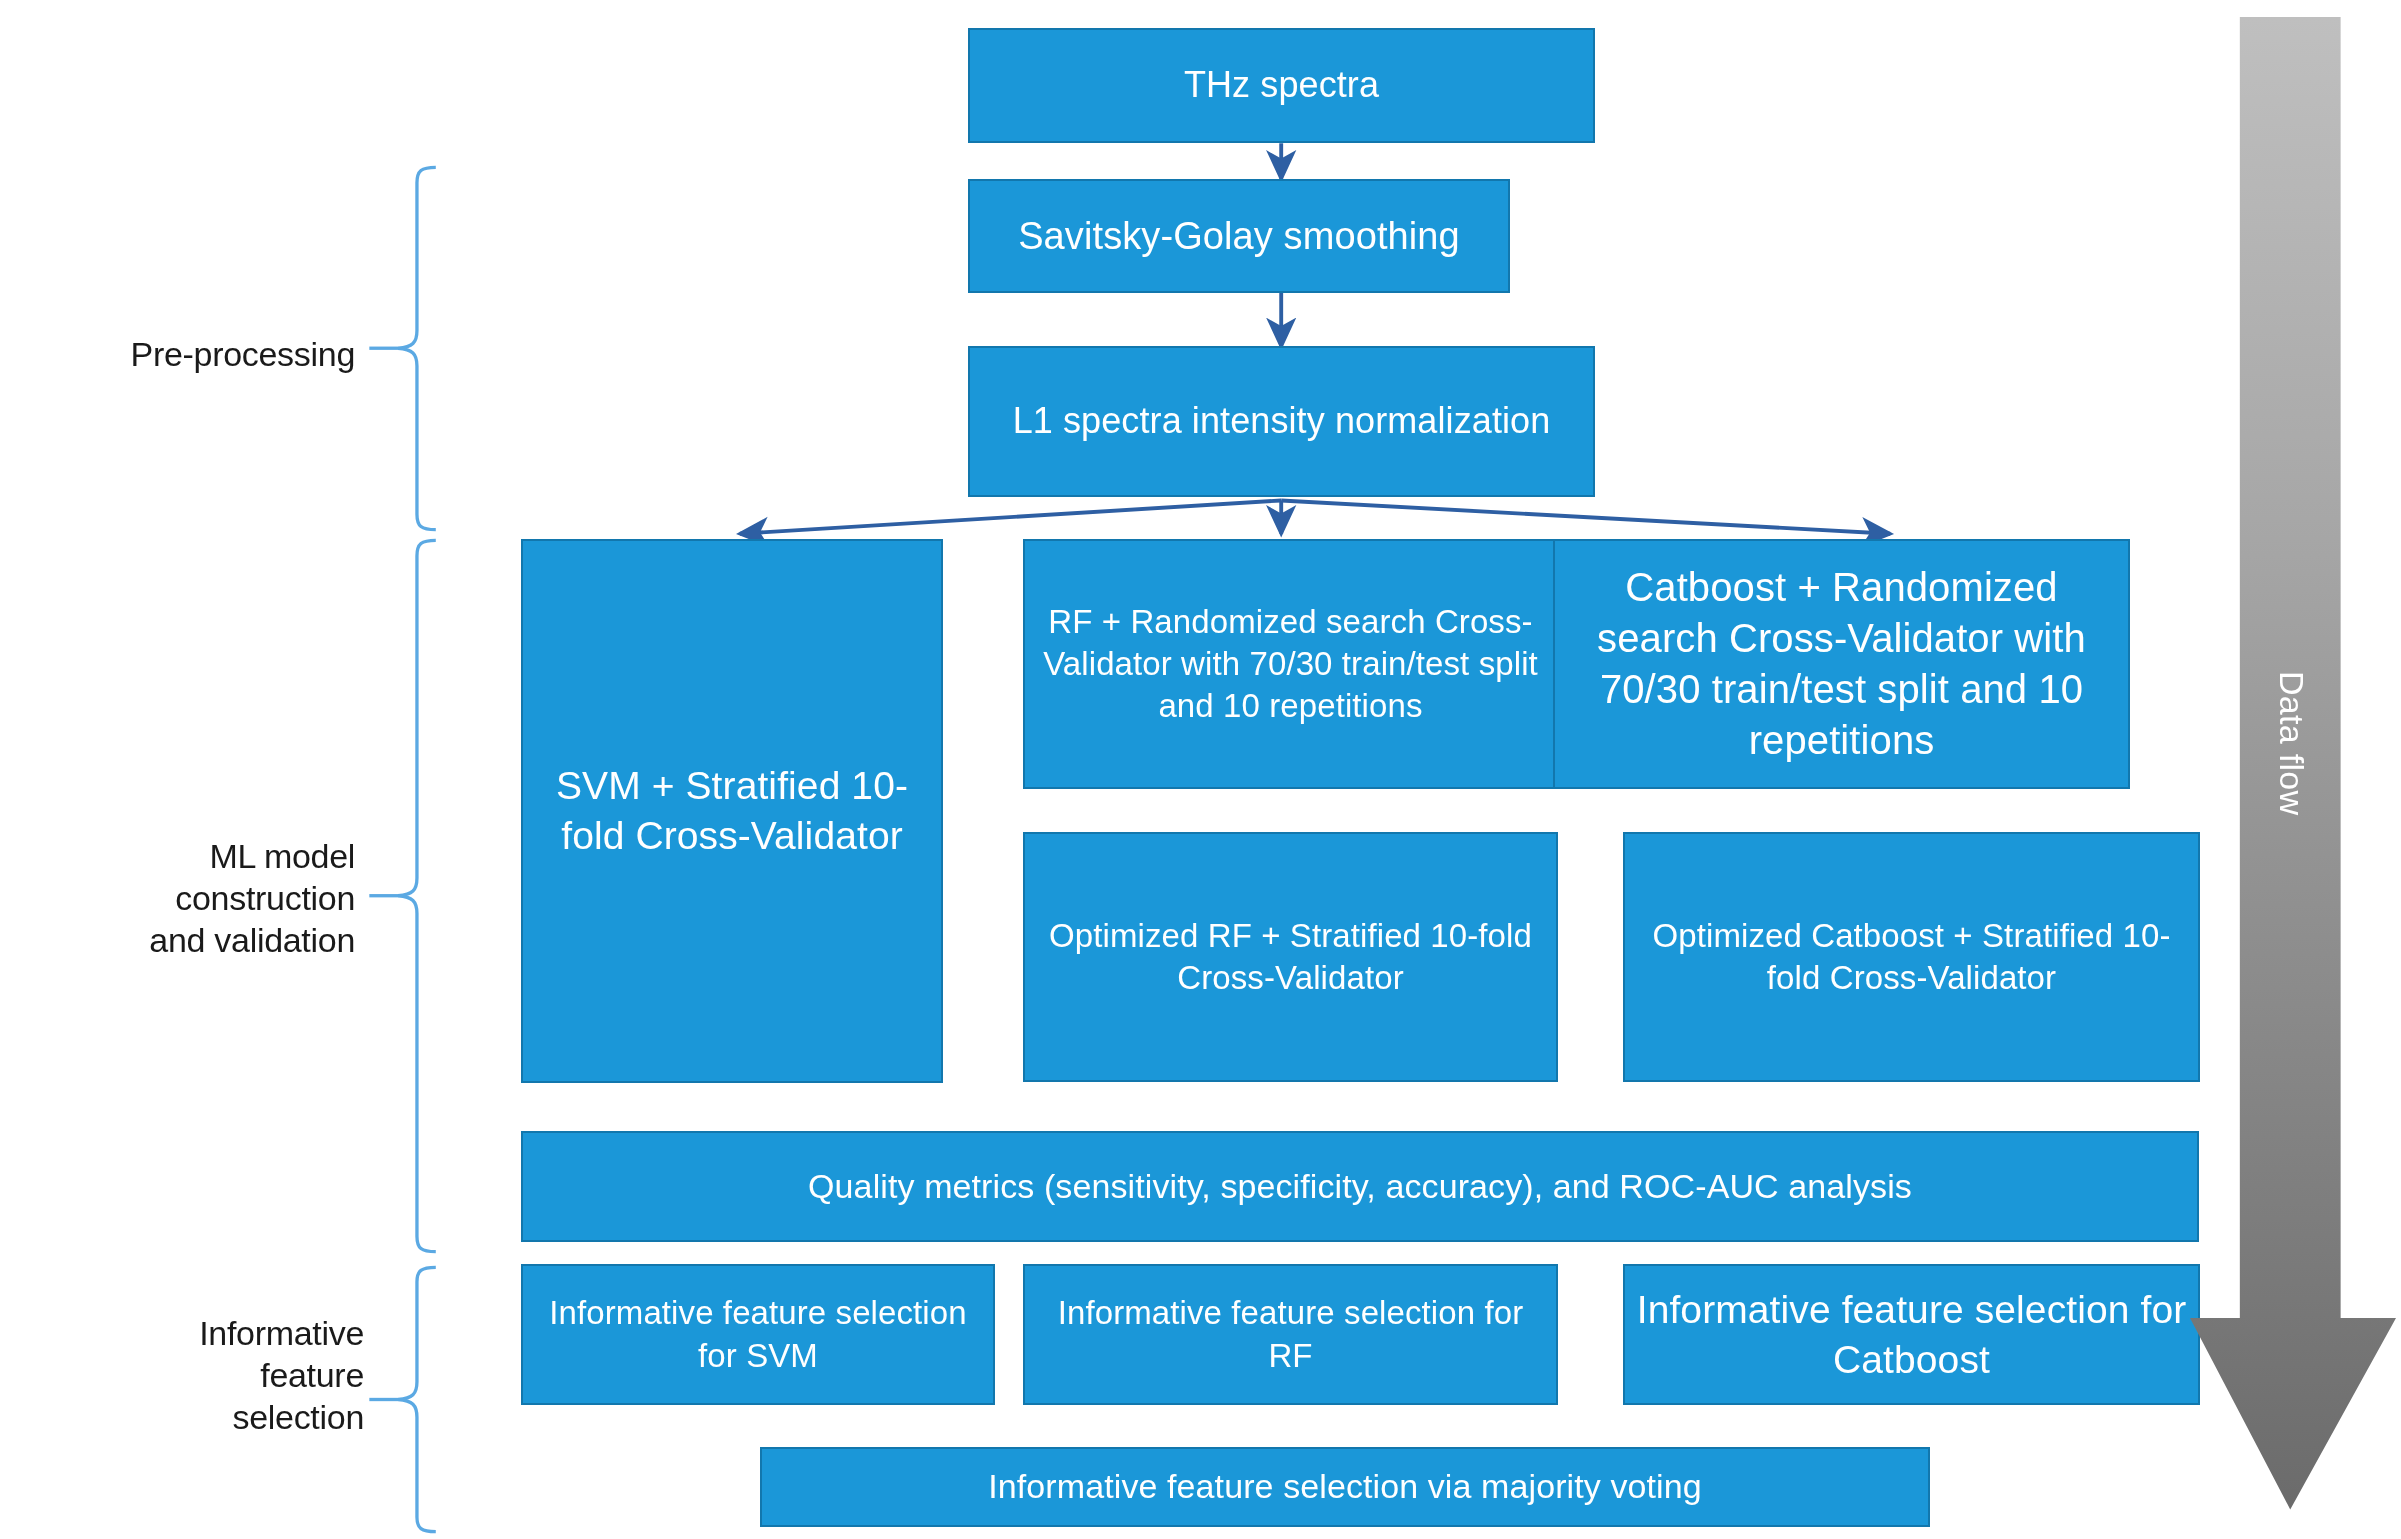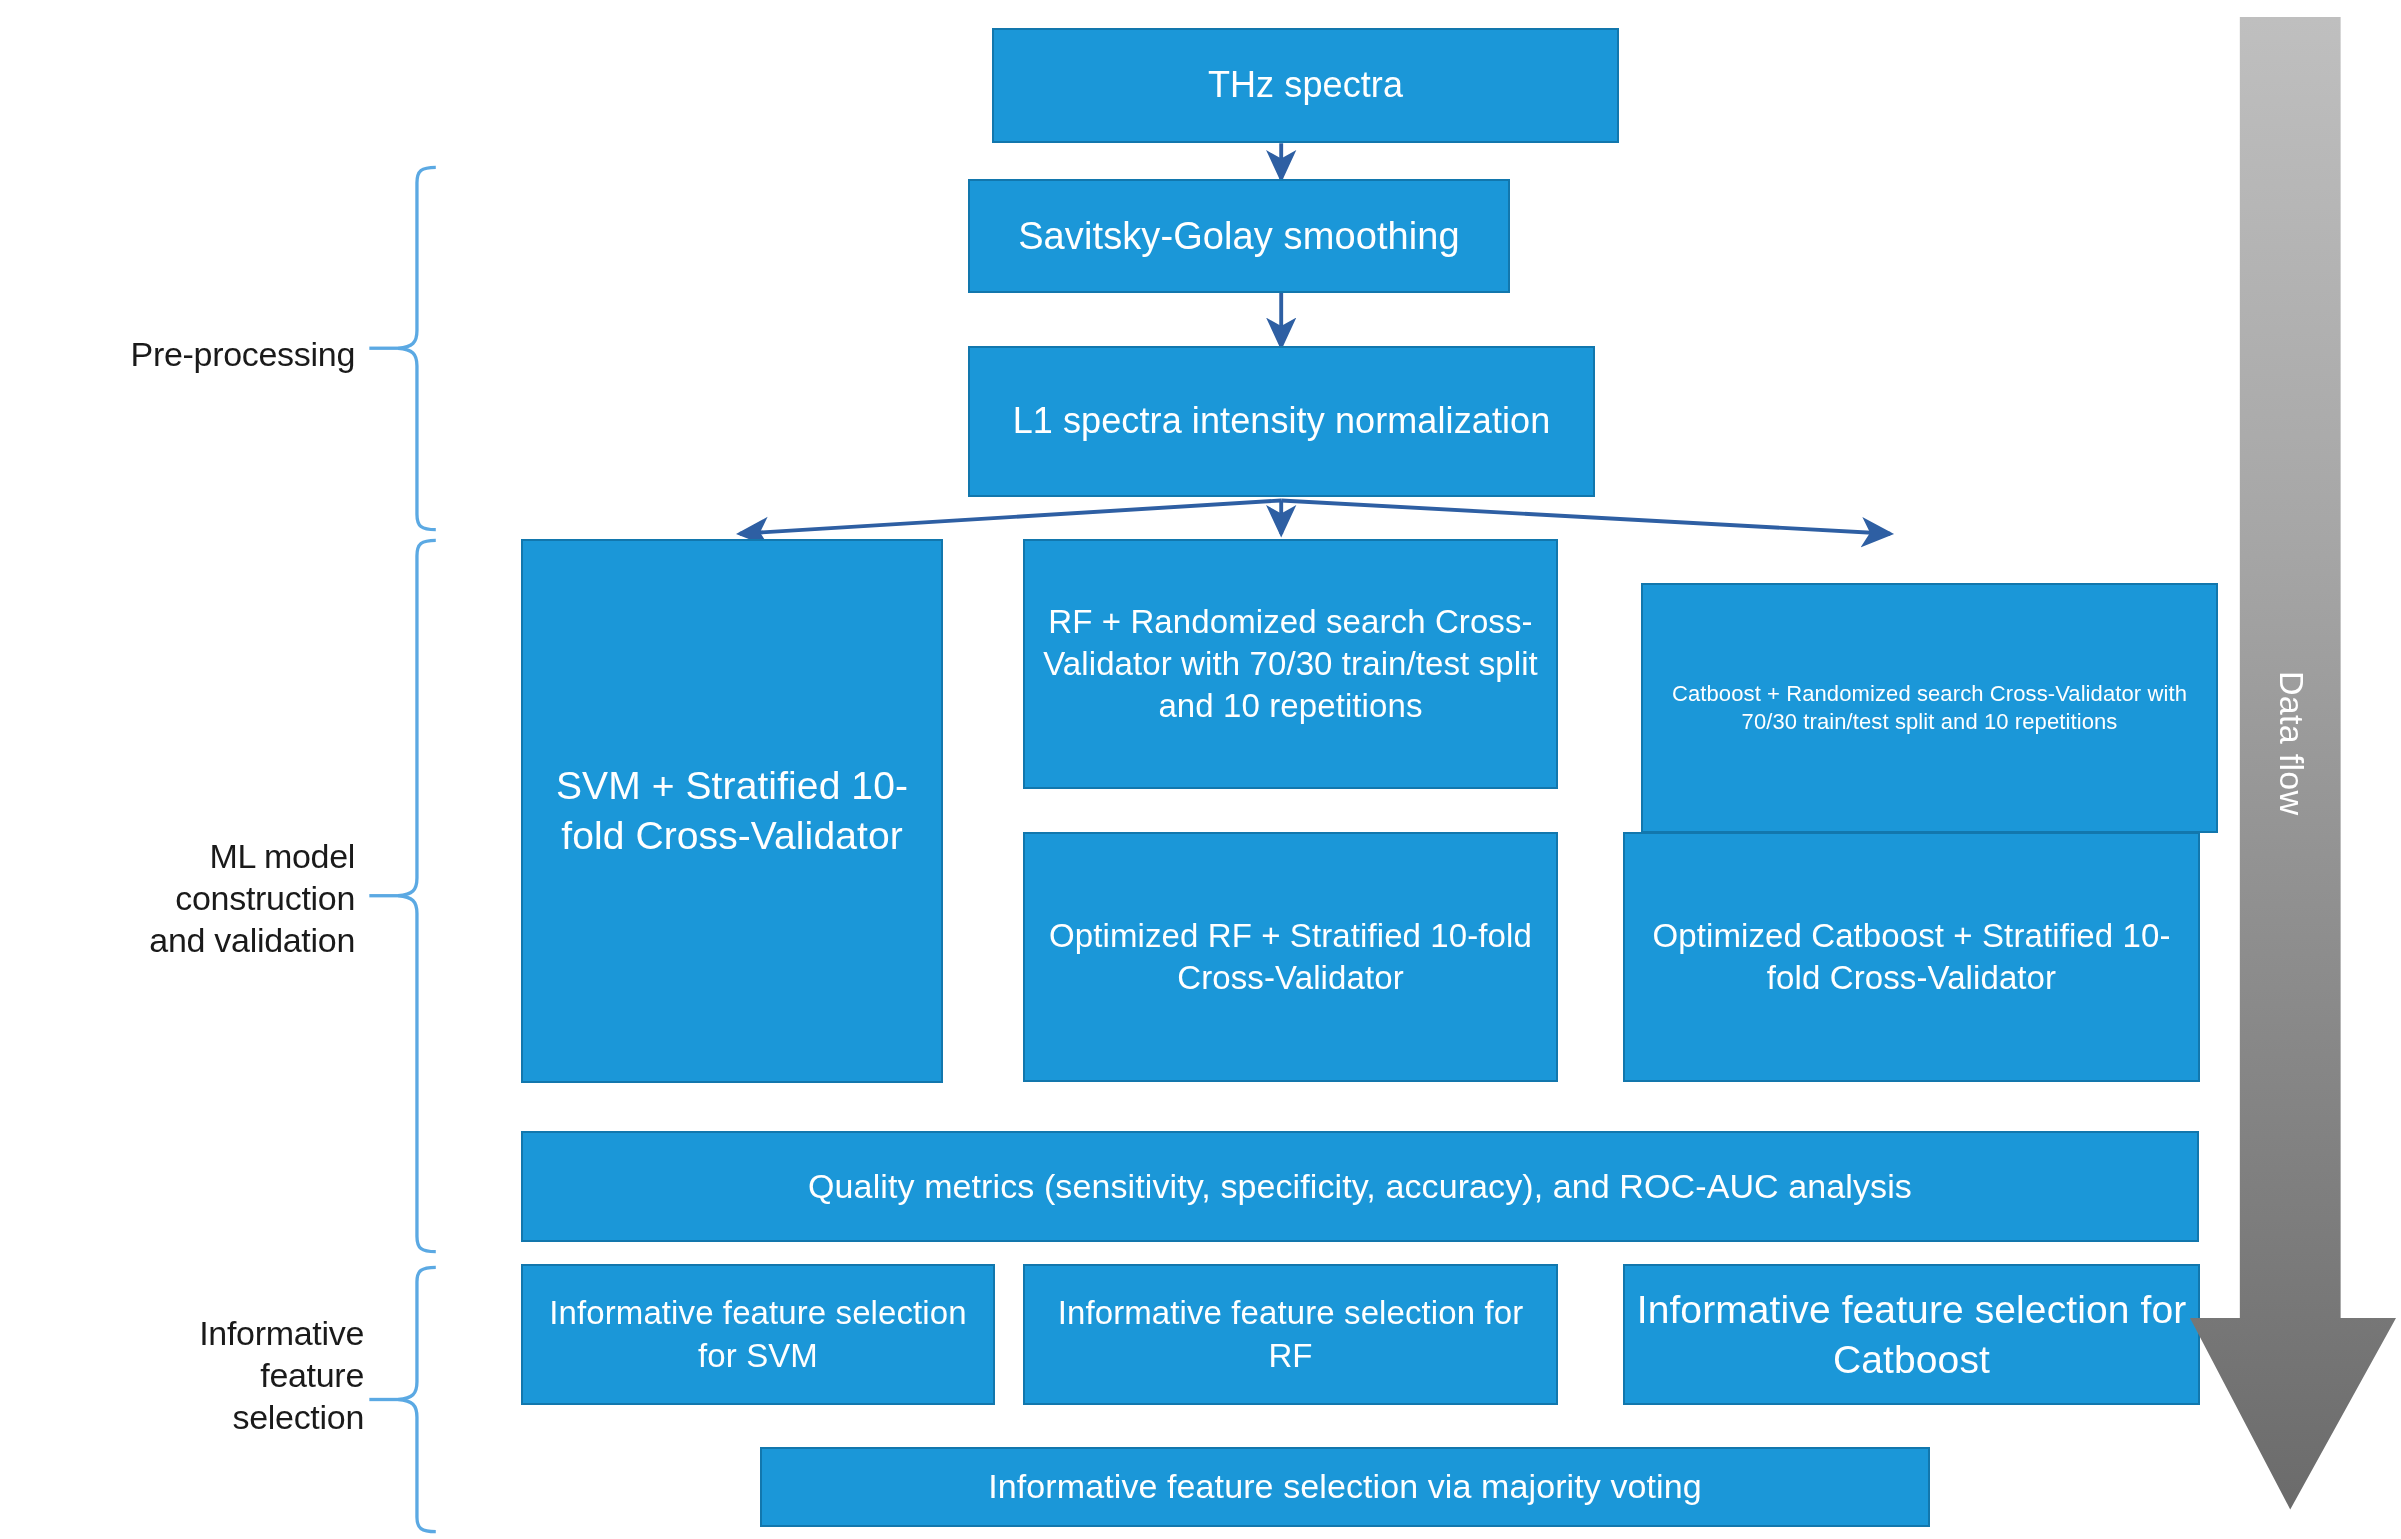--- a/index.html
+++ b/index.html
@@ -131,41 +131,41 @@
 
     <line x1="2310" y1="528" x2="2310" y2="624" stroke="#2E5FA3" stroke-width="7" marker-end="url(#arrowhead)"></line>
 
     <line x1="2310" y1="902" x2="1334" y2="962" stroke="#2E5FA3" stroke-width="7" marker-end="url(#arrowhead)"></line>
 
     <line x1="2310" y1="902" x2="2310" y2="962" stroke="#2E5FA3" stroke-width="7" marker-end="url(#arrowhead)"></line>
 
     <line x1="2310" y1="902" x2="3408" y2="962" stroke="#2E5FA3" stroke-width="7" marker-end="url(#arrowhead)"></line>
   </svg>
 
-  <div class="node" style="left:992px; top:28px; width:627px; height:115px; font-size:36px;">
+  <div class="node" style="left:968px; top:28px; width:627px; height:115px; font-size:36px;">
     <span>THz spectra</span>
   </div>
 
   <div class="node" style="left:968px; top:179px; width:542px; height:114px; font-size:38px;">
     <span>Savitsky-Golay smoothing</span>
   </div>
 
   <div class="node" style="left:968px; top:346px; width:627px; height:151px; font-size:36px;">
     <span>L1 spectra intensity normalization</span>
   </div>
 
   <div class="node" style="left:521px; top:539px; width:422px; height:544px; font-size:39px;">
     <span>SVM + Stratified 10-fold Cross-Validator</span>
   </div>
 
   <div class="node" style="left:1023px; top:539px; width:535px; height:250px; font-size:33px;">
     <span>RF + Randomized search Cross-Validator with 70/30 train/test split and 10 repetitions</span>
   </div>
 
-  <div class="node" style="left:1641px; top:539px; width:577px; height:250px; font-size:22px;margin-top:44px;">
+  <div class="node" style="left:1553px; top:539px; width:577px; height:250px; font-size:40px;">
     <span>Catboost + Randomized search Cross-Validator with 70/30 train/test split and 10 repetitions</span>
   </div>
 
   <div class="node" style="left:1023px; top:832px; width:535px; height:250px; font-size:33px;">
     <span>Optimized RF + Stratified 10-fold Cross-Validator</span>
   </div>
 
   <div class="node" style="left:1623px; top:832px; width:577px; height:250px; font-size:33px;">
     <span>Optimized Catboost + Stratified 10-fold Cross-Validator</span>
   </div>

